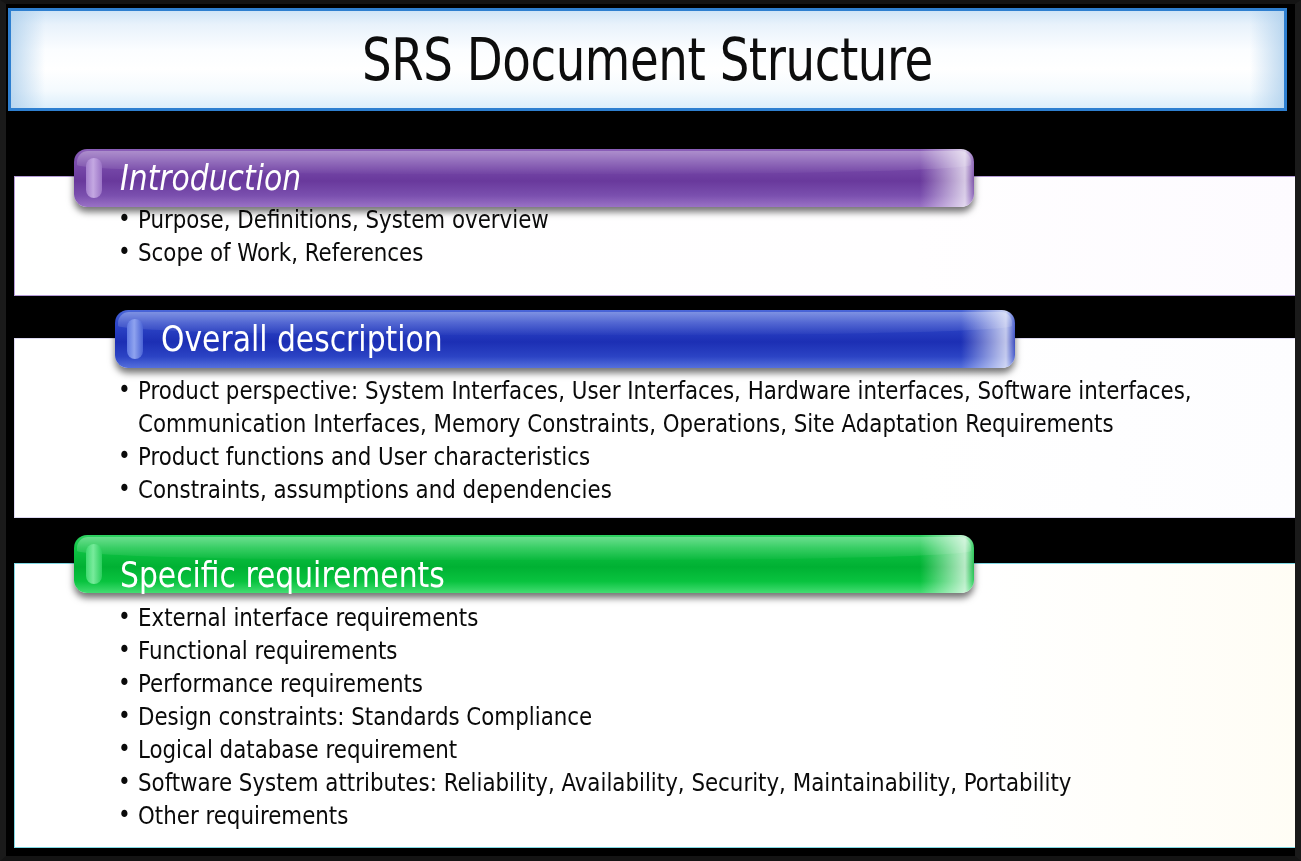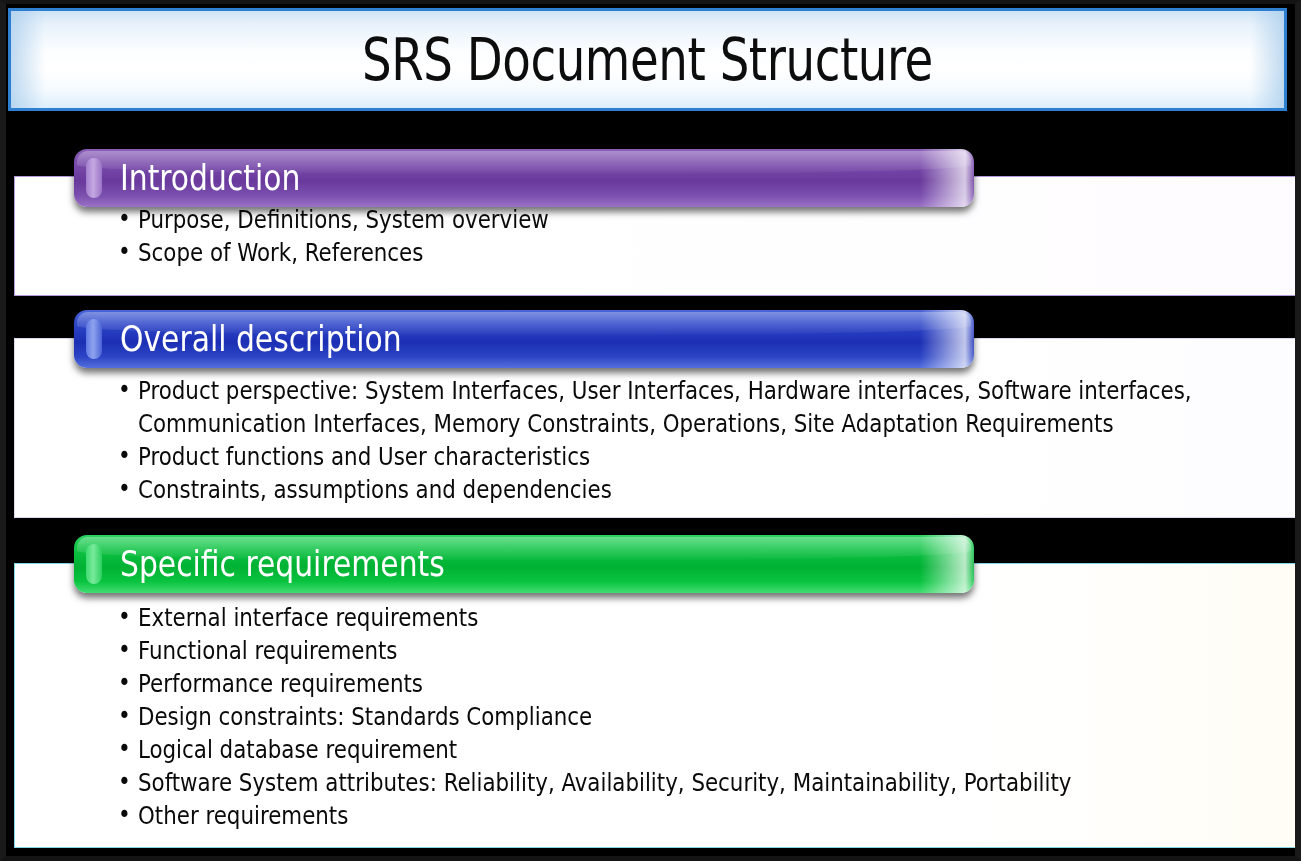--- a/index.html
+++ b/index.html
@@ -132,30 +132,33 @@
     left: 3px; right: 3px; top: 2px;
     height: 40%;
     border-radius: 11px 11px 40% 40%;
     background: linear-gradient(to bottom, rgba(255,255,255,0.30), rgba(255,255,255,0.02));
     pointer-events: none;
   }
   .hdr-purple {
     background:
       linear-gradient(to right, rgba(255,255,255,0.0) 94%, rgba(255,255,255,0.72) 99%, rgba(255,255,255,0.15) 100%),
       linear-gradient(to bottom, #8b5fb8 0%, #7b4ead 22%, #69399c 55%, #7a4fae 80%, #9a72c6 100%);
+    font-style: italic;
   }
   .hdr-blue {
     background:
       linear-gradient(to right, rgba(255,255,255,0.0) 94%, rgba(255,255,255,0.72) 99%, rgba(255,255,255,0.15) 100%),
       linear-gradient(to bottom, #4a66d8 0%, #2f48c9 22%, #1c2fb4 55%, #2b43c4 80%, #5570dd 100%);
+    margin-left: 41px;
   }
   .hdr-green {
     background:
       linear-gradient(to right, rgba(255,255,255,0.0) 94%, rgba(255,255,255,0.72) 99%, rgba(255,255,255,0.15) 100%),
       linear-gradient(to bottom, #2ed261 0%, #10c445 22%, #00b133 55%, #09c33f 80%, #43dd72 100%);
+    align-items: flex-end;
   }
   .hdr-tab {
     position: absolute;
     left: 12px;
     top: 9px;
     width: 16px;
     height: 40px;
     border-radius: 8px;
     z-index: 3;
   }

